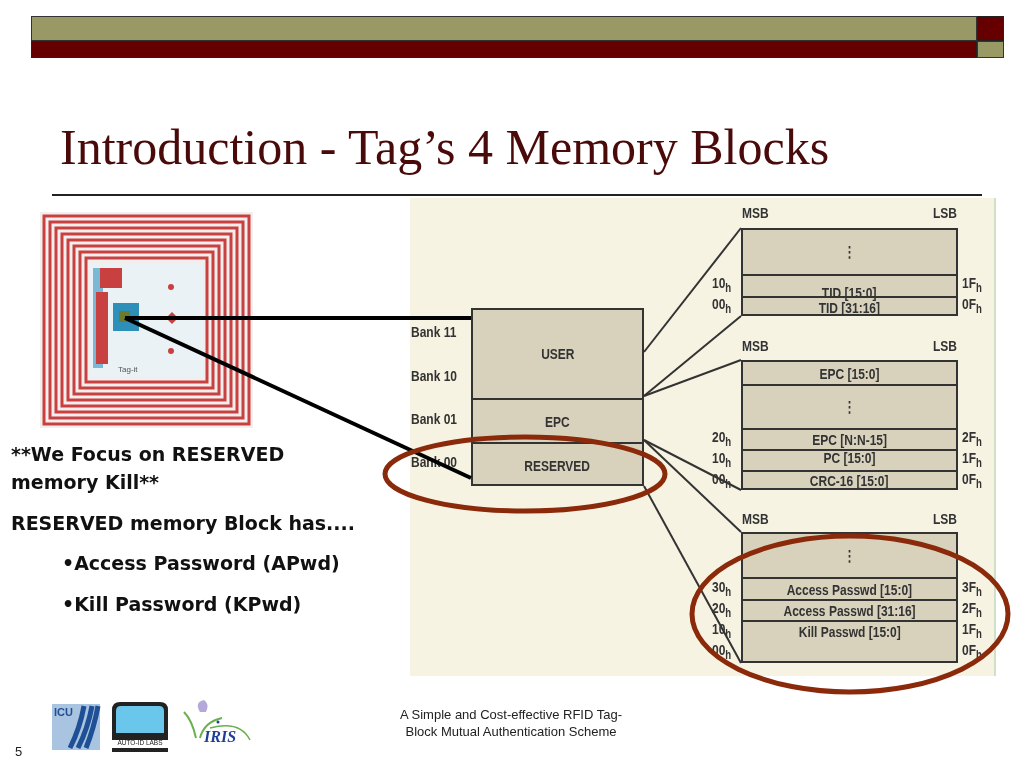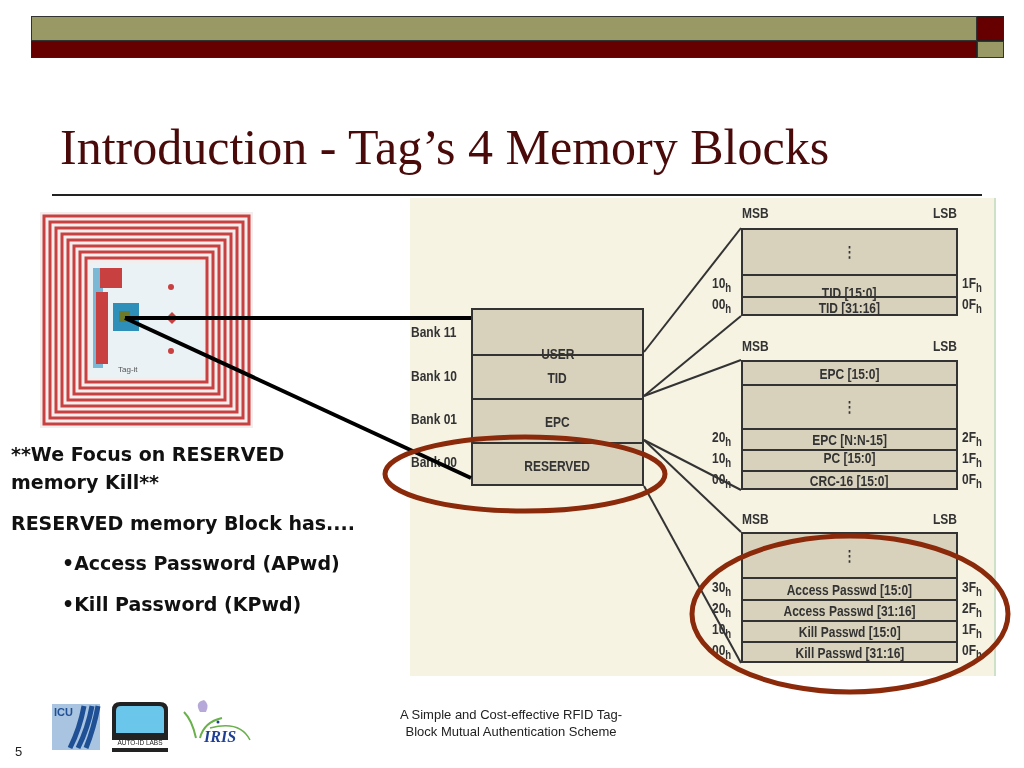--- a/index.html
+++ b/index.html
@@ -65,23 +65,20 @@
 
 <div class="lbl bank-lbl" style="left:411px;top:323px;">Bank 11</div>
 <div class="lbl bank-lbl" style="left:411px;top:367px;">Bank 10</div>
 <div class="lbl bank-lbl" style="left:411px;top:410px;">Bank 01</div>
 <div class="lbl bank-lbl" style="left:411px;top:453px;">Bank 00</div>
 
 <div class="block" style="left:471px;top:308px;width:173px;height:178px;">
   <div class="cell" style="top:0;height:44px;border-top:none;margin-top:21px;">
       <span>USER</span>
     </div>
-  <div class="cell" style="top:44px;height:44px;">
-      <span>TID</span>
-    </div>
   <div class="cell" style="top:88px;height:44px;">
       <span>EPC</span>
     </div>
   <div class="cell" style="top:132px;height:44px;">
       <span>RESERVED</span>
     </div>
 </div>
 
 <div class="lbl msb" style="left:742px;top:204px;">MSB</div>
 <div class="lbl msb" style="left:933px;top:204px;">LSB</div>
@@ -134,23 +131,20 @@
       <span>⋮</span>
     </div>
   <div class="cell" style="top:43px;height:22px;">
       <span>Access Passwd [15:0]</span>
     </div>
   <div class="cell" style="top:65px;height:21px;">
       <span>Access Passwd [31:16]</span>
     </div>
   <div class="cell" style="top:86px;height:21px;">
       <span>Kill Passwd [15:0]</span>
-    </div>
-  <div class="cell" style="top:107px;height:20px;">
-      <span>Kill Passwd [31:16]</span>
     </div>
 </div>
 <div class="addr" style="left:712px;top:578px;"><span>30</span><sub>h</sub></div>
 <div class="addr" style="left:712px;top:599px;"><span>20</span><sub>h</sub></div>
 <div class="addr" style="left:712px;top:620px;"><span>10</span><sub>h</sub></div>
 <div class="addr" style="left:712px;top:641px;"><span>00</span><sub>h</sub></div>
 <div class="addr" style="left:962px;top:578px;"><span>3F</span><sub>h</sub></div>
 <div class="addr" style="left:962px;top:599px;"><span>2F</span><sub>h</sub></div>
 <div class="addr" style="left:962px;top:620px;"><span>1F</span><sub>h</sub></div>
 <div class="addr" style="left:962px;top:641px;"><span>0F</span><sub>h</sub></div>

